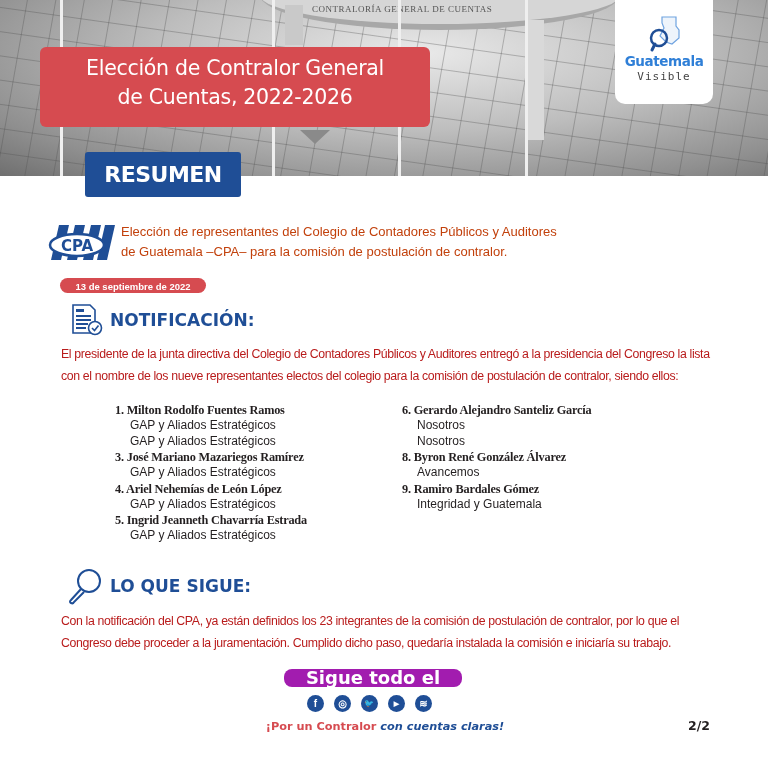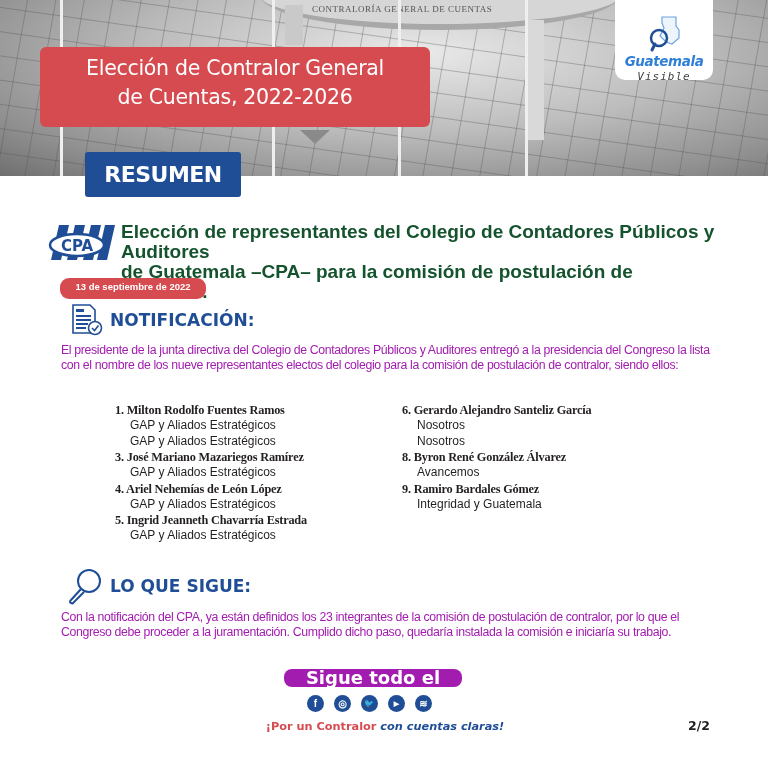--- a/index.html
+++ b/index.html
@@ -27,52 +27,52 @@
   .flag { position: absolute; background: #9a9a9a; }
 
   .title-box {
     position: absolute; left: 40px; top: 47px; width: 390px; height: 80px;
     background: #d64b50; border-radius: 6px;
     color: #ffffff; text-align: center; font-family: "DejaVu Sans", sans-serif;
     font-size: 20.5px; line-height: 29px; padding-top: 7px; letter-spacing: -0.3px;
   }
 
   .logo-card {
-    position: absolute; left: 615px; top: 0; width: 98px; height: 80px;
-    background: #ffffff; border-radius: 0 0 10px 10px; text-align: center; font-style: italic;
+    position: absolute; left: 615px; top: 0; width: 98px; height: 104px;
+    background: #ffffff; border-radius: 0 0 10px 10px; text-align: center;
   }
   .logo-card .brand { position: absolute; left: 0; right: 0; top: 53px; font-family: "DejaVu Sans", sans-serif; font-weight: bold; font-size: 13.5px; color: #2f7fd7; letter-spacing: -0.4px; }
   .logo-card .brand-sub { position: absolute; left: 0; right: 0; top: 70px; font-family: "DejaVu Sans Mono", monospace; font-size: 11px; color: #444; letter-spacing: 1px; }
 
   .resumen {
     position: absolute; left: 85px; top: 152px; width: 156px; height: 45px;
     background: #1f4e96; border-radius: 3px; color: #ffffff;
     font-family: "DejaVu Sans", sans-serif; font-weight: bold; font-size: 22px;
     text-align: center; line-height: 45px; letter-spacing: -0.5px;
   }
 
   
   .cpa-logo { position: absolute; left: 47px; top: 225px; width: 68px; height: 35px; }
   .cpa-heading {
     position: absolute; left: 121px; top: 222px; width: 600px;
-    color: #14532d; font-weight: bold; font-size: 19px; line-height: 20px;
+    color: #c2410c; font-weight: normal; font-size: 13px; line-height: 20px;
   }
   .date-pill {
-    position: absolute; left: 60px; top: 278px; width: 146px; height: 21px;
+    position: absolute; left: 60px; top: 278px; width: 146px; height: 15px;
     background: #d64b50; border-radius: 9px; color: #ffffff; font-weight: bold;
     font-size: 9.5px; line-height: 17px; text-align: center;
   }
 
   .section-head { position: absolute; left: 110px; color: #1f4e96; font-weight: bold; font-size: 17px; font-family: "DejaVu Sans", sans-serif; }
   .notif-icon { position: absolute; left: 70px; top: 303px; width: 34px; height: 34px; }
   .search-big-icon { position: absolute; left: 66px; top: 567px; width: 38px; height: 38px; }
 
   .para {
     position: absolute; left: 61px; width: 652px; font-family: "Liberation Sans", sans-serif;
-    font-size: 12.3px; line-height: 15px; color: #a21caf; letter-spacing: -0.35px;
+    font-size: 12.3px; line-height: 22px; color: #b91c1c; letter-spacing: -0.35px;
   }
 
   .list { position: absolute; top: 402px; }
   .list-col-1 { left: 115px; }
   .list-col-2 { left: 402px; }
   .item { margin-bottom: 0; }
   .item .name { font-family: Liberation Serif, serif; font-weight: bold; font-size: 12.3px; line-height: 16px; color: #231f20; letter-spacing: -0.2px; }
   .item .party { padding-left: 15px; font-size: 12px; line-height: 15.5px; color: #231f20; }
 
   .follow-pill {

